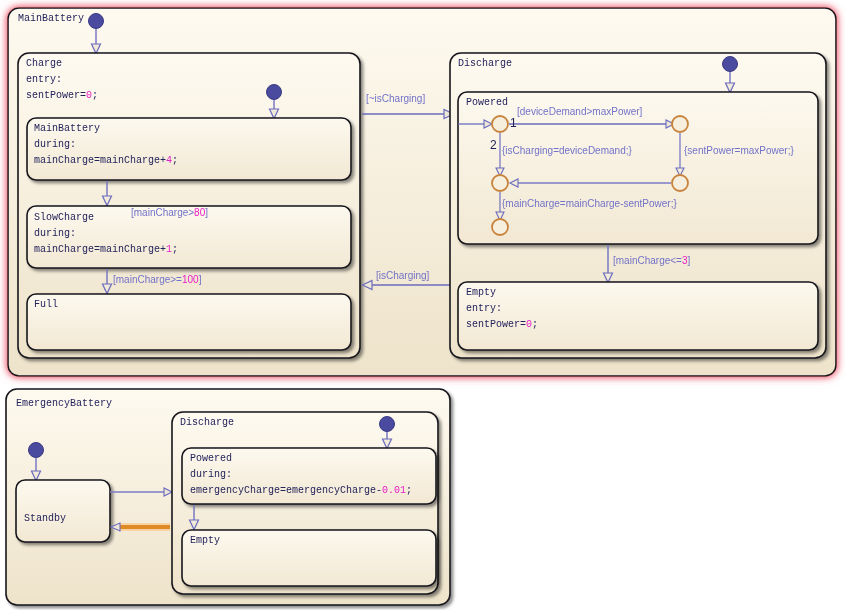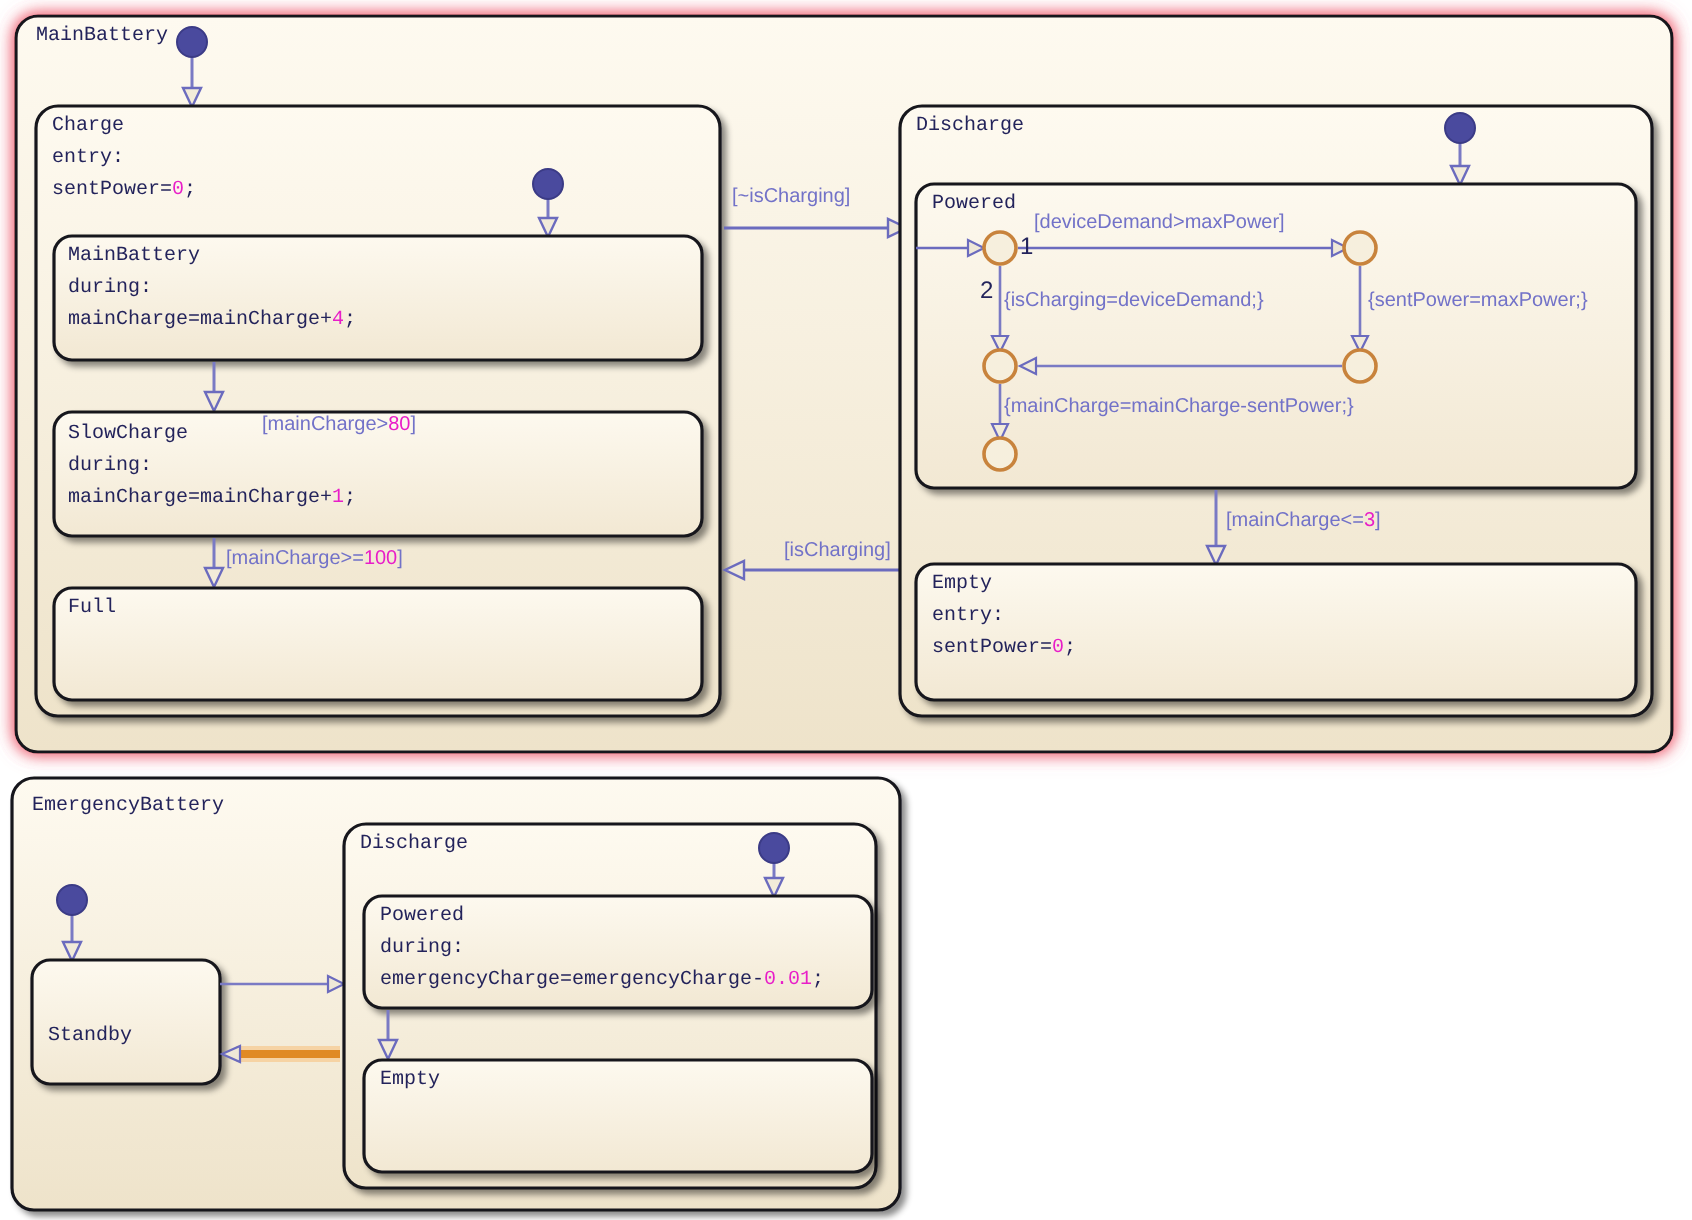--- a/index.html
+++ b/index.html
@@ -245,21 +245,21 @@
 
   <div class="txt" style="left:34px; top:210px;">SlowCharge</div>
   <div class="txt" style="left:34px; top:226px;">during:</div>
   <div class="txt" style="left:34px; top:242px;"><span>mainCharge=mainCharge+</span><span class="num">1</span><span>;</span></div>
 
   <div class="cond" style="left:113px; top:274px;"><span>[mainCharge&gt;=</span><span class="num">100</span><span>]</span></div>
 
   <div class="txt" style="left:34px; top:297px;">Full</div>
 
   <div class="cond" style="left:366px; top:93px;">[~isCharging]</div>
-  <div class="cond" style="left:392px; top:270px;">[isCharging]</div>
+  <div class="cond" style="left:376px; top:270px;">[isCharging]</div>
 
   <div class="txt" style="left:458px; top:56px;">Discharge</div>
 
   <div class="txt" style="left:466px; top:95px;">Powered</div>
 
   <div class="jnum" style="left:510px; top:116px;">1</div>
   <div class="jnum" style="left:490px; top:138px;">2</div>
 
   <div class="cond" style="left:517px; top:106px;">[deviceDemand&gt;maxPower]</div>
   <div class="cond" style="left:502px; top:145px;">{isCharging=deviceDemand;}</div>

